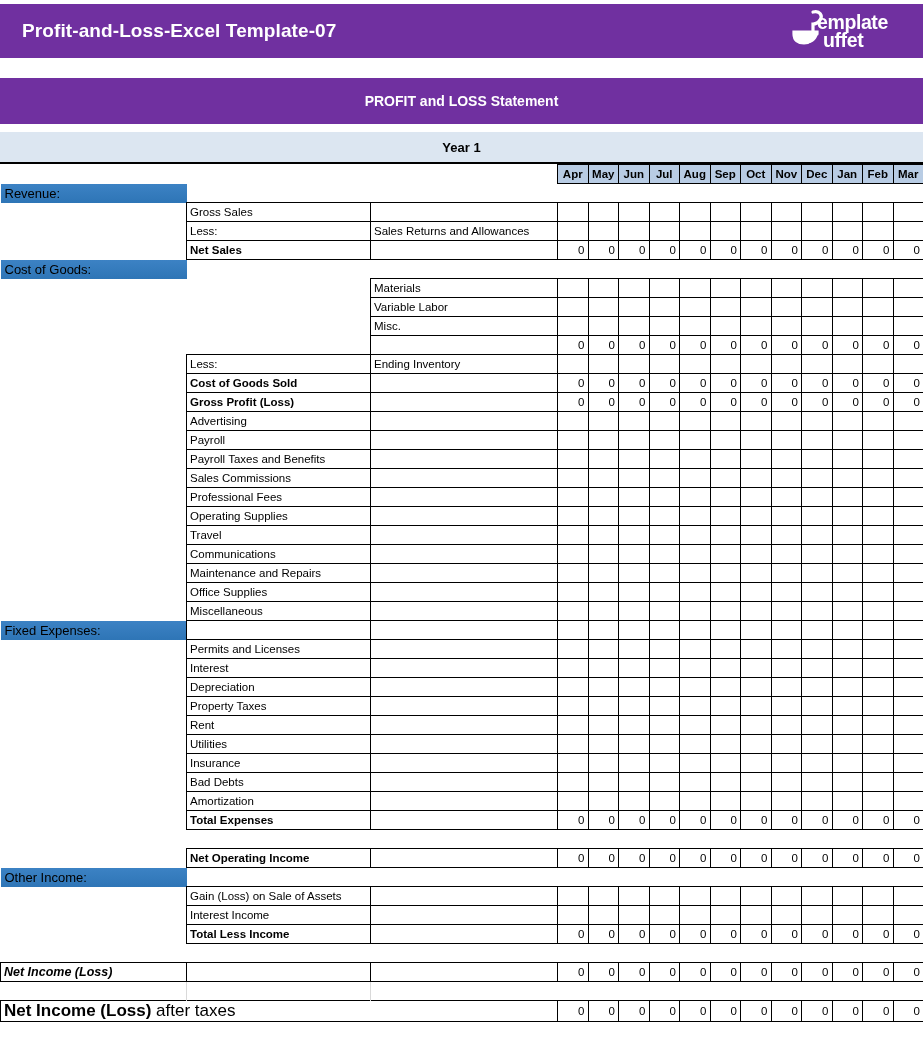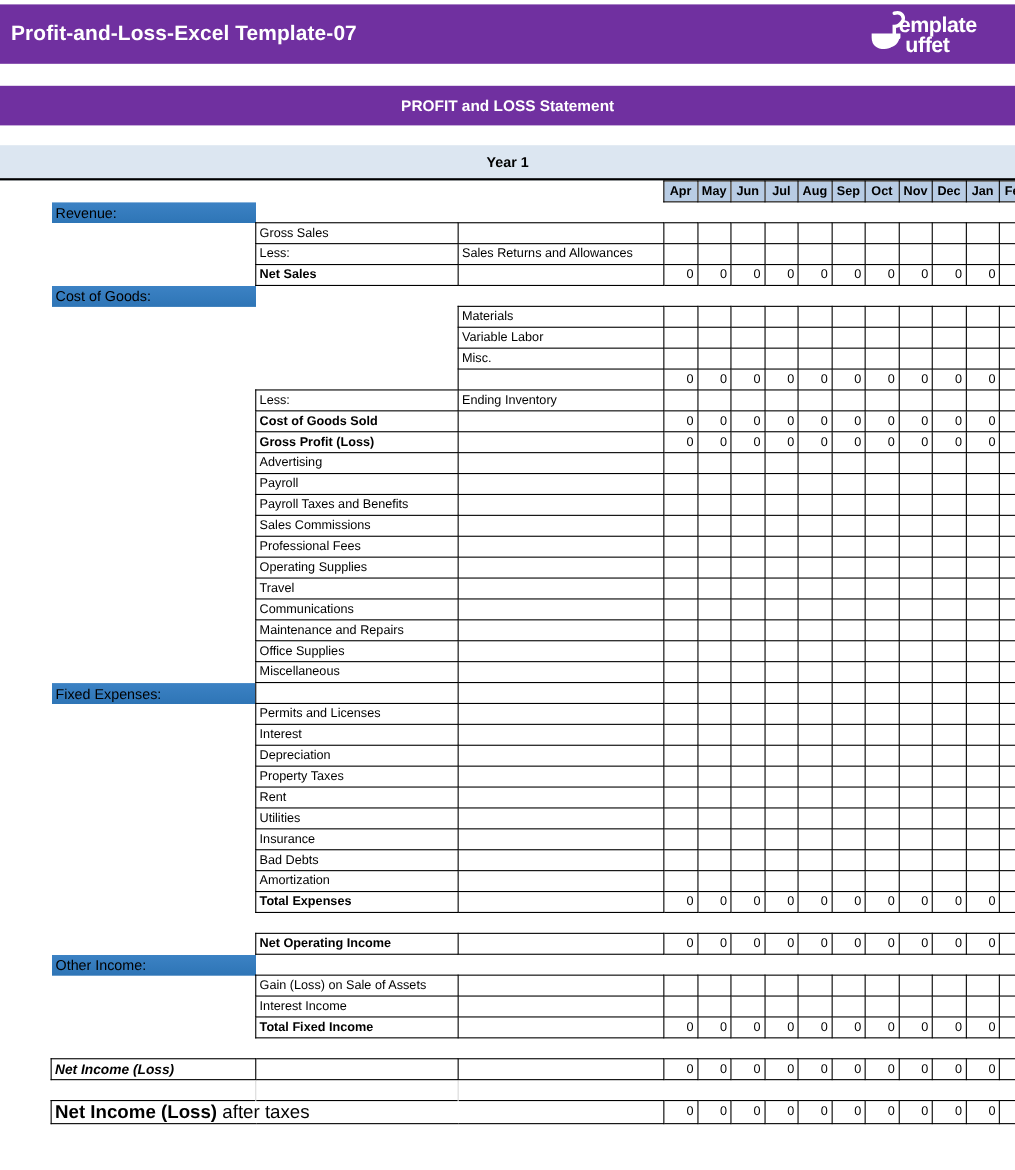--- a/index.html
+++ b/index.html
@@ -23,38 +23,38 @@
     width: 923px; height: 54px;
     background: #7030A0;
     display: flex;
     align-items: center;
     justify-content: space-between;
   }
   .titlebar-text {
     color: #ffffff;
     font-size: 19px;
     font-weight: bold;
-    padding-left: 10px;
+    padding-left: 22px;
     letter-spacing: 0.1px;
     white-space: nowrap;
   }
   .logo {
     position: relative;
     width: 130px;
     height: 48px;
     margin-right: 6px;
     flex: none;
   }
   .logo svg { display: block; }
 
   
   .banner {
     position: absolute;
     left: 0; top: 78px;
-    width: 923px; height: 36px;
+    width: 923px; height: 46px;
     background: #7030A0;
     color: #ffffff;
     font-size: 14px;
     font-weight: bold;
     display: flex;
     align-items: center;
     justify-content: center;
   }
   
   .yearrow {
@@ -69,21 +69,20 @@
     align-items: center;
     justify-content: center;
     border-bottom: 2px solid #000;
   }
 
   
   .sheet {
     position: absolute;
     left: 0; top: 164px;
     width: 923px;
-    padding-left: 46px;
   }
   table.grid {
     border-collapse: collapse;
     table-layout: fixed;
     width: 923px;
     font-size: 11.5px;
     color: #000;
   }
   table.grid td {
     height: 19px;
@@ -851,21 +850,21 @@
             <td class="num bx"></td>
             <td class="num bx"></td>
             <td class="num bx"></td>
             <td class="num bx"></td>
             <td class="num bx"></td>
             <td class="num bx"></td>
             <td class="num bx"></td>
           </tr>
           <tr>
             <td></td>
-            <td class="bold bx">Total Fixed Income</td>
+            <td class="bold bx">Total Less Income</td>
             <td class="bx"></td>
             <td class="num bx">0</td>
             <td class="num bx">0</td>
             <td class="num bx">0</td>
             <td class="num bx">0</td>
             <td class="num bx">0</td>
             <td class="num bx">0</td>
             <td class="num bx">0</td>
             <td class="num bx">0</td>
             <td class="num bx">0</td>

